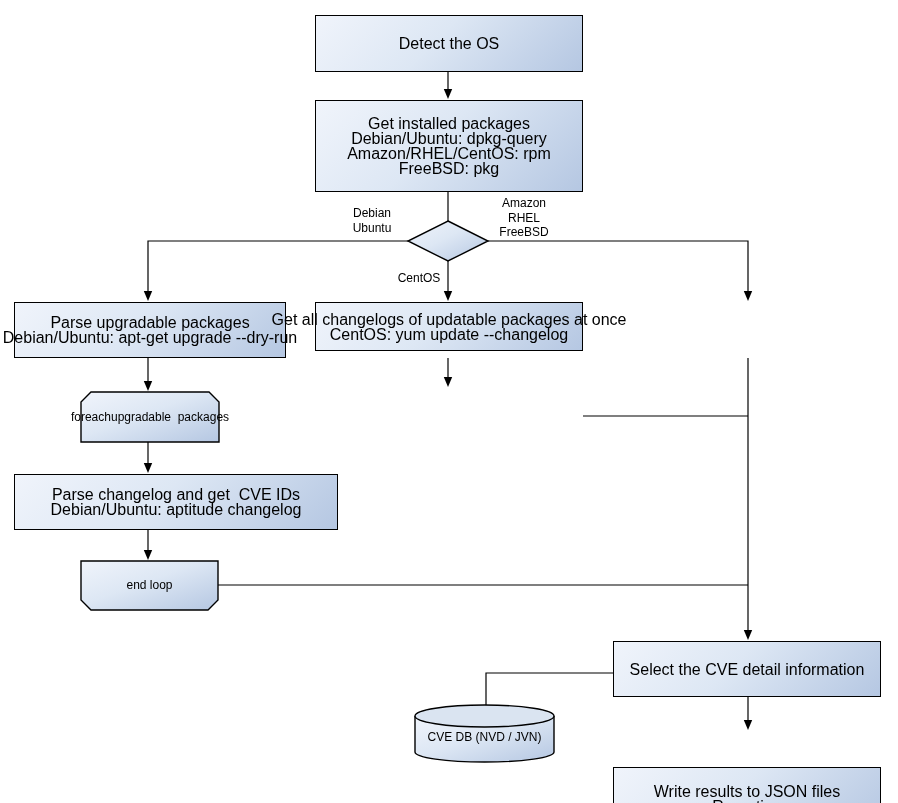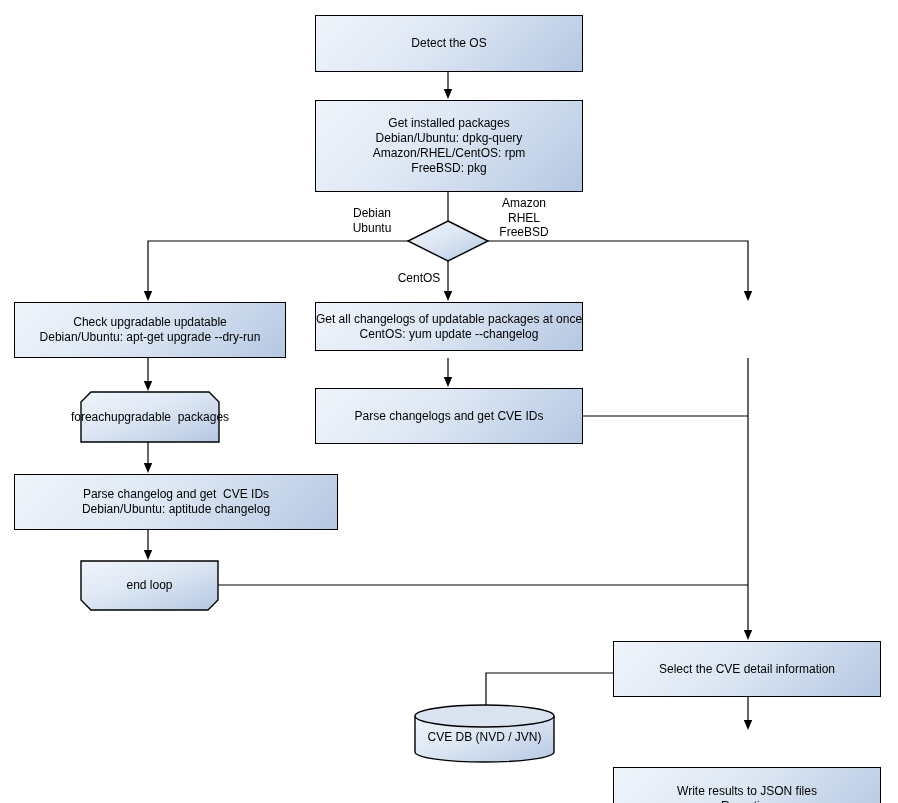--- a/index.html
+++ b/index.html
@@ -7,21 +7,21 @@
     position:relative;width:898px;height:803px;background:#ffffff;
     font-family:"Liberation Sans","DejaVu Sans",sans-serif;
     color:#000;overflow:hidden;
   }
   .wires{position:absolute;left:0;top:0;width:898px;height:803px;}
   .node{
     position:absolute;box-sizing:border-box;
     border:1.4px solid #000;
     background:linear-gradient(135deg,#f0f4fb 0%,#dde7f4 45%,#b5c7e2 100%);
     display:flex;flex-direction:column;align-items:center;justify-content:center;
-    font-size:12px;line-height:15px;text-align:center;
+    font-size:16px;line-height:15px;text-align:center;
   }
   .overlay{
     position:absolute;box-sizing:border-box;background:none;border:none;
     display:flex;flex-direction:row;align-items:center;justify-content:center;
     font-size:12px;line-height:15px;text-align:center;
   }
   .edge-label{
     position:absolute;font-size:12px;line-height:14.5px;text-align:center;
   }
   .tline{white-space:pre;}
@@ -85,33 +85,30 @@
   </div>
 
   <div class="node" style="left:315px;top:100px;width:268px;height:92px;">
     <div class="tline">Get installed packages</div>
     <div class="tline">Debian/Ubuntu: dpkg-query</div>
     <div class="tline">Amazon/RHEL/CentOS: rpm</div>
     <div class="tline">FreeBSD: pkg</div>
   </div>
 
   <div class="node" style="left:14px;top:302px;width:272px;height:56px;">
-    <div class="tline">Check upgradable updatable</div>
+    <div class="tline">Parse upgradable packages</div>
     <div class="tline">Debian/Ubuntu: apt-get upgrade --dry-run</div>
   </div>
 
   <div class="node" style="left:315px;top:302px;width:268px;height:49px;">
     <div class="tline">Get all changelogs of updatable packages at once</div>
     <div class="tline">CentOS: yum update --changelog</div>
   </div>
 
 
-  <div class="node" style="left:315px;top:388px;width:268px;height:56px;">
-    <div class="tline">Parse changelogs and get CVE IDs</div>
-  </div>
 
   <div class="node" style="left:14px;top:474px;width:324px;height:56px;">
     <div class="tline">Parse changelog and get  CVE IDs</div>
     <div class="tline">Debian/Ubuntu: aptitude changelog</div>
   </div>
 
   <div class="node" style="left:613px;top:641px;width:268px;height:56px;">
     <div class="tline">Select the CVE detail information</div>
   </div>
 

